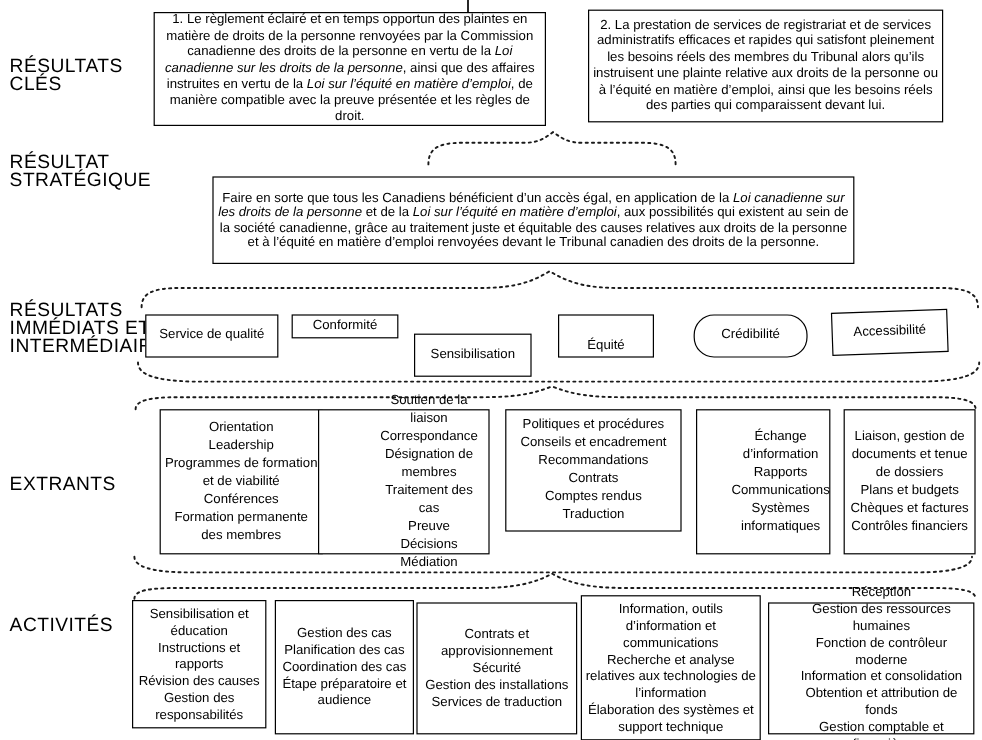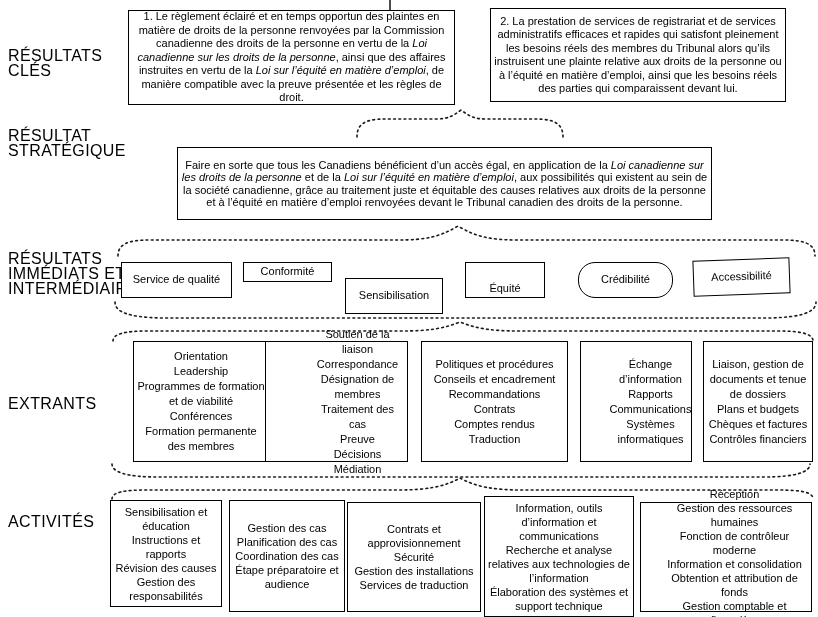--- a/index.html
+++ b/index.html
@@ -90,21 +90,21 @@
     </div>
   <div class="box list-box outputs" style="left:265px;top:341px;width:143px;height:121px;padding-left:45px;">
       <div class="item">Soutien de la liaison</div>
       <div class="item">Correspondance</div>
       <div class="item">Désignation de membres</div>
       <div class="item">Traitement des cas</div>
       <div class="item">Preuve</div>
       <div class="item">Décisions</div>
       <div class="item">Médiation</div>
     </div>
-  <div class="box list-box outputs" style="left:421px;top:341px;width:147px;height:121px;">
+  <div class="box list-box outputs" style="left:421px;top:341px;width:147px;height:102px;">
       <div class="item">Politiques et procédures</div>
       <div class="item">Conseils et encadrement</div>
       <div class="item">Recommandations</div>
       <div class="item">Contrats</div>
       <div class="item">Comptes rendus</div>
       <div class="item">Traduction</div>
     </div>
   <div class="box list-box outputs" style="left:580px;top:341px;width:112px;height:121px;padding-left:32px;">
       <div class="item">Échange d’information</div>
       <div class="item">Rapports</div>

